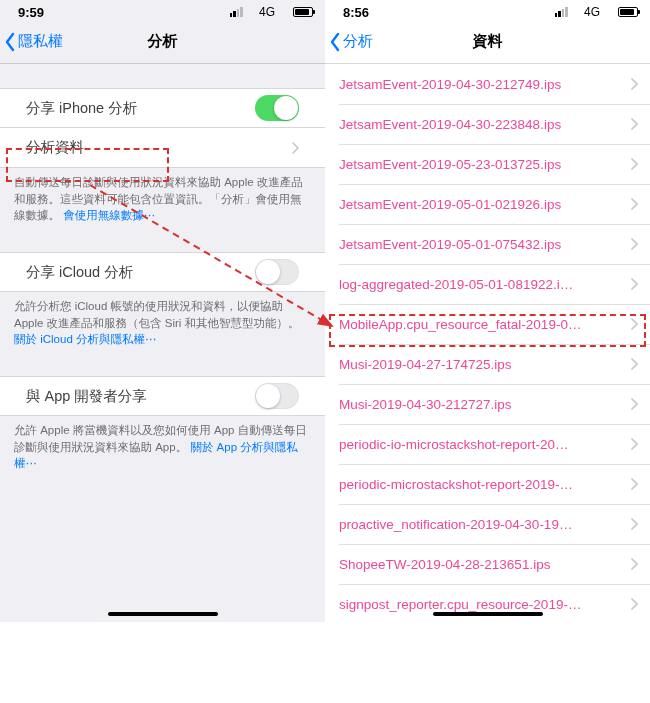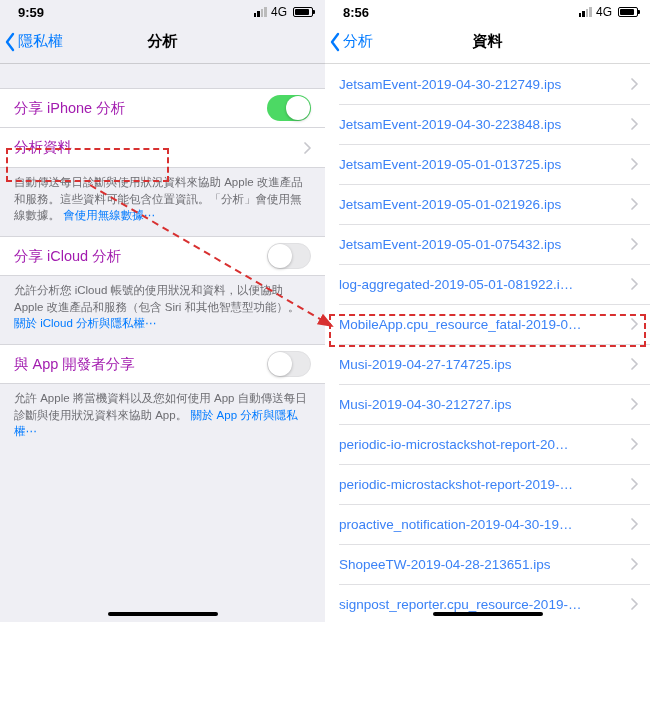--- a/index.html
+++ b/index.html
@@ -4,59 +4,59 @@
 <style>
   *{box-sizing:border-box;margin:0;padding:0;font-family:-apple-system,"Helvetica Neue",Arial,sans-serif;-webkit-font-smoothing:antialiased}
   body{background:#fff;width:650px;height:703px;overflow:hidden}
   .wrap{display:flex;width:650px;height:703px;position:relative}
   .phone{width:325px;height:622px;position:relative;overflow:hidden}
   .phone.left{background:#efeff4}
   .phone.right{background:#fff}
 
   
   .status{height:20px;display:flex;align-items:center;justify-content:space-between;padding:4px 12px 0 18px;font-size:13px;font-weight:600;color:#000}
-  .status .sig{display:flex;align-items:center;gap:4px;font-size:12px;font-weight:500}
+  .status .sig{display:flex;align-items:center;gap:16px;font-size:12px;font-weight:500}
   .bars{display:inline-flex;align-items:flex-end;gap:1px}
   .bars i{width:2.5px;background:#000;display:inline-block}
   .bars i:nth-child(1){height:4px}
   .bars i:nth-child(2){height:6px}
   .bars i:nth-child(3){height:8px;background:#bbb}
   .bars i:nth-child(4){height:10px;background:#bbb}
   .batt{width:20px;height:10px;border:1px solid #000;border-radius:2px;position:relative;margin-left:2px}
   .batt::after{content:"";position:absolute;right:-3px;top:2px;width:2px;height:4px;background:#000;border-radius:0 1px 1px 0}
   .batt i{position:absolute;left:1px;top:1px;bottom:1px;width:80%;background:#000;border-radius:1px}
 
   
   .nav{height:44px;display:flex;align-items:center;justify-content:center;position:relative;border-bottom:0.5px solid rgba(0,0,0,0.15)}
   .phone.right .nav{border-bottom:0.5px solid rgba(0,0,0,0.15)}
   .nav .back{position:absolute;left:4px;display:flex;color:#007aff;font-size:15px}
   .nav .back svg{width:12px;height:20px;margin-right:2px}
   .nav .title{font-size:15px;font-weight:600;color:#000}
 
   
-  .group{margin-top:12px}
+  .group{margin-top:28px}
   .group.first{margin-top:24px}
-  .cell{background:#fff;min-height:40px;display:flex;align-items:center;padding:0 14px;font-size:14.5px;color:#a21caf;position:relative;border-top:0.5px solid #d6d6db;border-bottom:0.5px solid #d6d6db}
+  .cell{background:#fff;min-height:40px;display:flex;align-items:center;padding:0 26px;font-size:14.5px;color:#404040;position:relative;border-top:0.5px solid #d6d6db;border-bottom:0.5px solid #d6d6db}
   .cell + .cell{border-top:none}
   .cell .chev{margin-left:auto;color:#c7c7cc}
   .cell .chev svg{width:8px;height:12px;display:block}
   .footer{padding:6px 14px 0 14px;font-size:11.5px;line-height:1.45;color:#6d6d72}
   .footer a{color:#007aff;text-decoration:none}
 
   
   .switch{margin-left:auto;width:44px;height:26px;border-radius:13px;position:relative}
   .switch.on{background:#4cd964}
   .switch.off{background:#e9e9eb;border:1px solid #e0e0e2}
   .switch i{position:absolute;top:1px;width:24px;height:24px;border-radius:50%;background:#fff;box-shadow:0 1px 3px rgba(0,0,0,.25)}
   .switch.on i{right:1px}
   .switch.off i{left:0;top:0}
 
   
   .list{}
-  .row{height:40px;display:flex;align-items:center;padding:0 12px 0 14px;font-size:13.5px;color:#3b82f6;position:relative}
+  .row{height:40px;display:flex;align-items:center;padding:0 12px 0 14px;font-size:13.5px;color:#ec4899;position:relative}
   .row::after{content:"";position:absolute;left:14px;right:0;bottom:0;height:0.5px;background:#e0e0e3}
   .row .lbl{flex:1;white-space:nowrap;overflow:hidden;text-overflow:ellipsis}
   .row .chev{color:#c7c7cc;margin-left:8px}
   .row .chev svg{width:8px;height:12px;display:block}
 
   
   .dash{position:absolute;border:2px dashed #d83030;pointer-events:none}
 
   
   .arrow{position:absolute;pointer-events:none}
@@ -182,21 +182,21 @@
         </div>
         <div class="row">
           <span class="lbl">JetsamEvent-2019-04-30-223848.ips</span>
           <span class="chev">
             <svg viewBox="0 0 8 12">
               <path d="M2 1 L7 6 L2 11" stroke="#c7c7cc" stroke-width="1.7" fill="none" stroke-linecap="round" stroke-linejoin="round"></path>
             </svg>
           </span>
         </div>
         <div class="row">
-          <span class="lbl">JetsamEvent-2019-05-01-013725.ips</span>
+          <span class="lbl">JetsamEvent-2019-05-23-013725.ips</span>
           <span class="chev">
             <svg viewBox="0 0 8 12">
               <path d="M2 1 L7 6 L2 11" stroke="#c7c7cc" stroke-width="1.7" fill="none" stroke-linecap="round" stroke-linejoin="round"></path>
             </svg>
           </span>
         </div>
         <div class="row">
           <span class="lbl">JetsamEvent-2019-05-01-021926.ips</span>
           <span class="chev">
             <svg viewBox="0 0 8 12">

